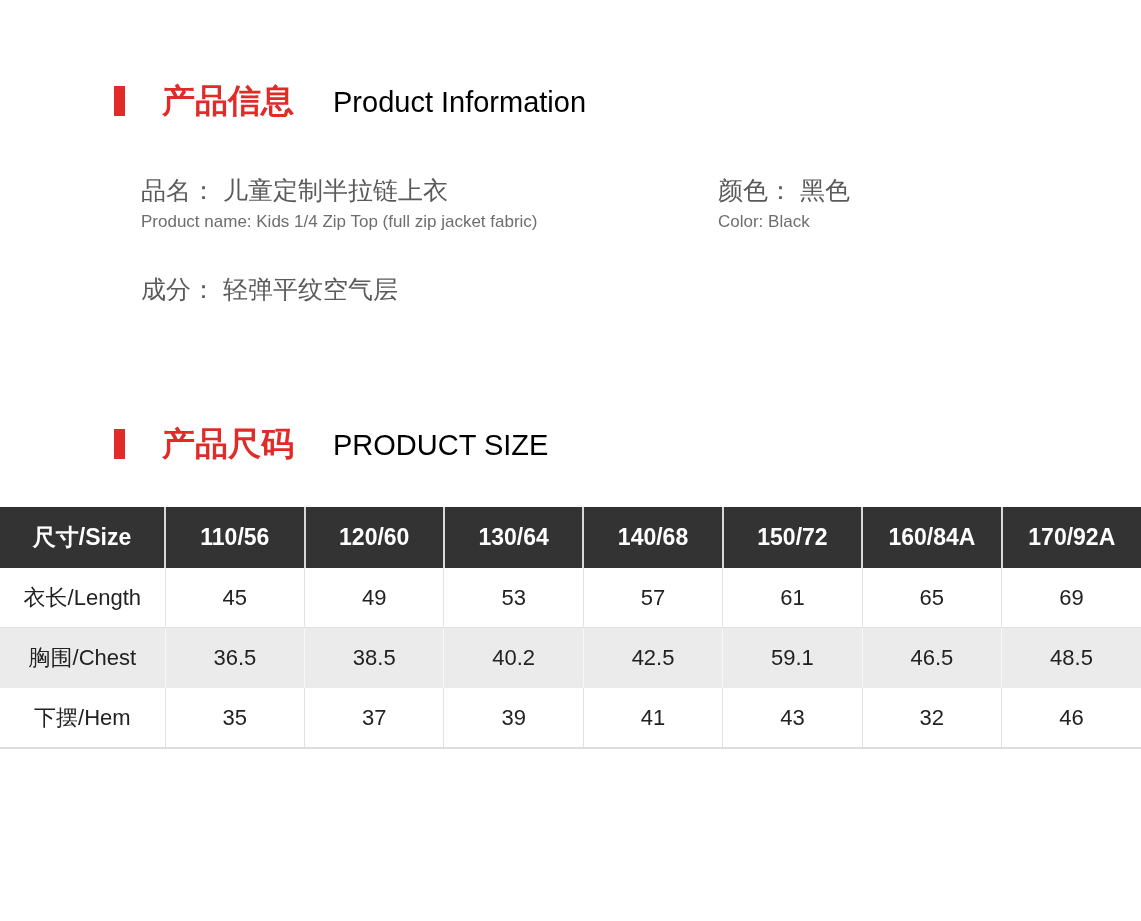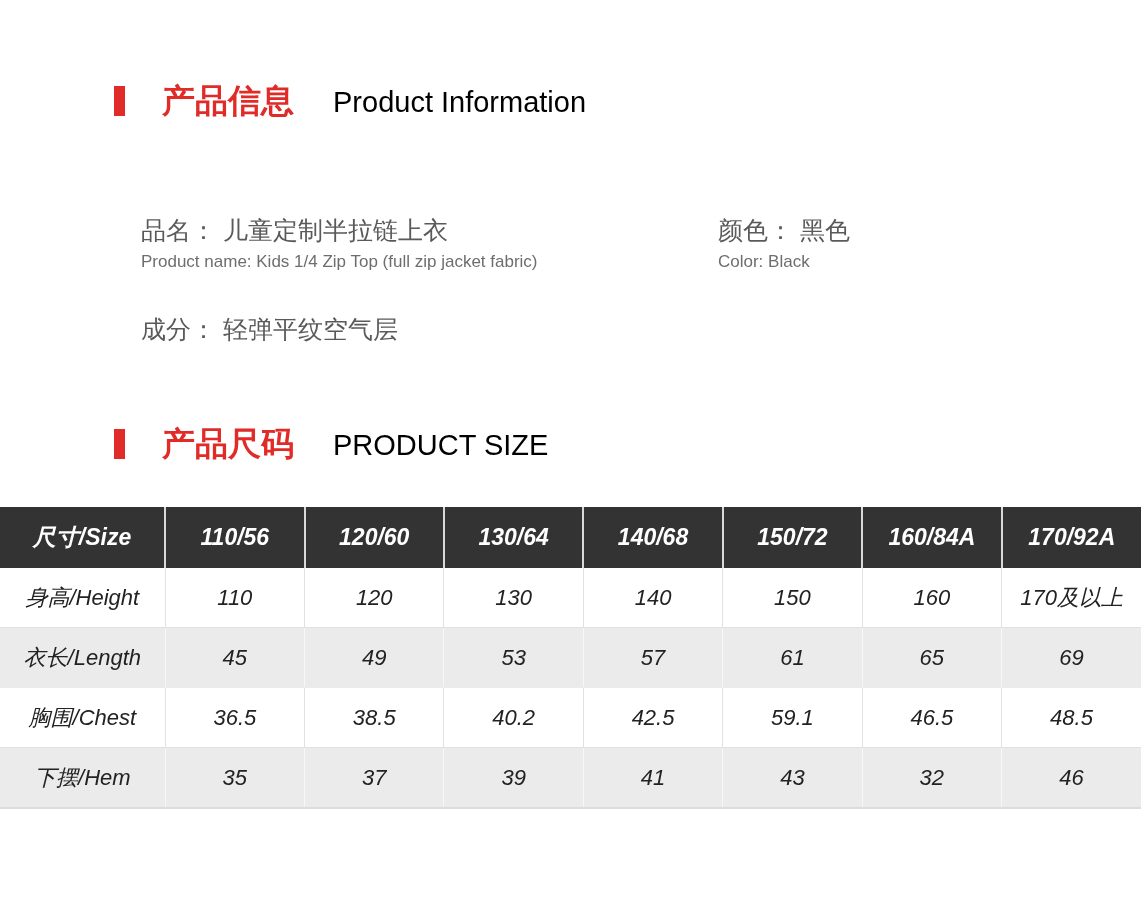--- a/index.html
+++ b/index.html
@@ -50,21 +50,20 @@
     line-height: 1;
   }
 
   #heading-product-information { left: 114px; top: 82px; }
   #heading-product-size        { left: 114px; top: 425px; }
 
   
   .info-block {
     position: absolute;
     white-space: nowrap;
-    margin-top: 40px;
   }
   .info-cn {
     font-size: 25px;
     color: #5a5a5a;
     line-height: 1.18;
     font-weight: 400;
   }
   .info-en {
     font-size: 17px;
     color: #6e6e6e;
@@ -81,21 +80,20 @@
   #size-table-wrap {
     position: absolute;
     left: 0;
     top: 507px;
     width: 1141px;
   }
   table.size-table {
     border-collapse: collapse;
     width: 1141px;
     table-layout: fixed;
-    font-style: italic;
   }
   table.size-table th,
   table.size-table td {
     text-align: center;
     vertical-align: middle;
     font-weight: 400;
     border-right: 2px solid #ffffff;
     padding: 0;
   }
   table.size-table th {
@@ -194,30 +192,20 @@
           <th>120/60</th>
           <th>130/64</th>
           <th>140/68</th>
           <th>150/72</th>
           <th>160/84A</th>
           <th>170/92A</th>
         </tr>
     </thead>
     <tbody id="size-table-body">
         <tr>
-          <td class="row-label">身高/Height</td>
-          <td>110</td>
-          <td>120</td>
-          <td>130</td>
-          <td>140</td>
-          <td>150</td>
-          <td>160</td>
-          <td>170及以上</td>
-        </tr>
-        <tr>
           <td class="row-label">衣长/Length</td>
           <td>45</td>
           <td>49</td>
           <td>53</td>
           <td>57</td>
           <td>61</td>
           <td>65</td>
           <td>69</td>
         </tr>
         <tr>

